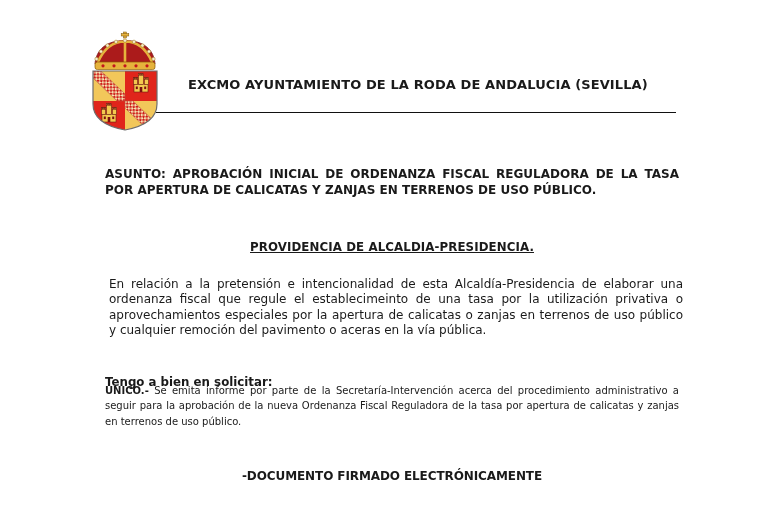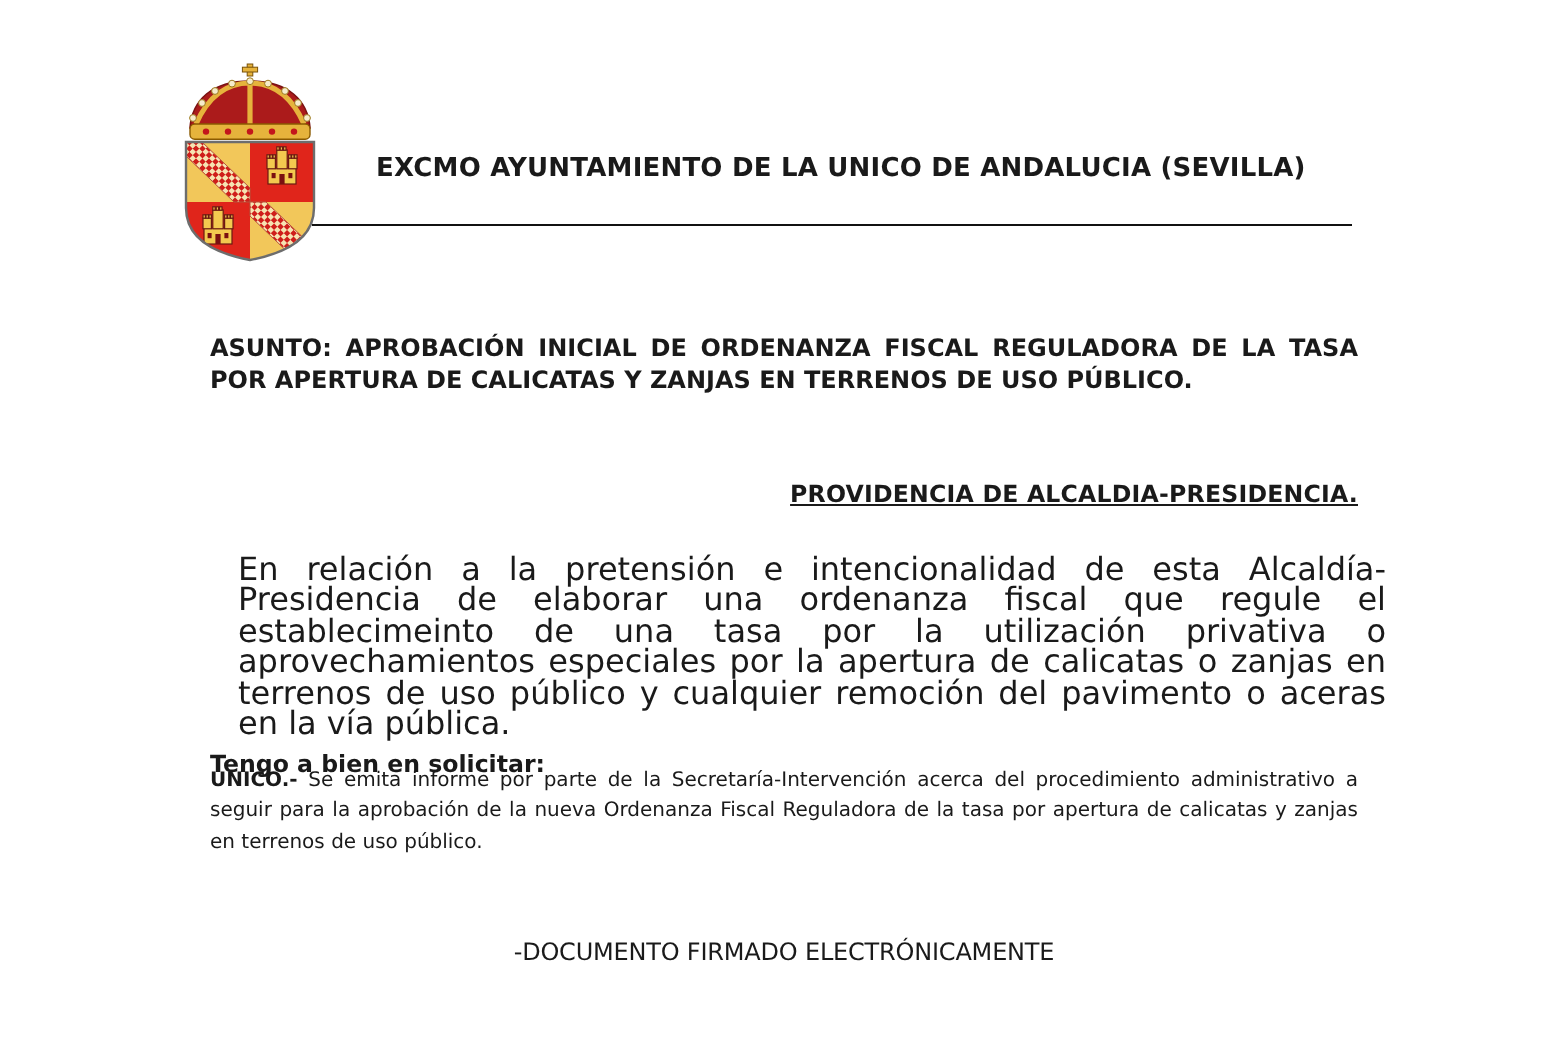--- a/index.html
+++ b/index.html
@@ -14,26 +14,26 @@
   .abs { position: absolute; }
   .justify { text-align: justify; }
   .b { font-weight: bold; }
   p, h1, h2 { margin: 0; }
 
   #coat   { left: 88px;  top: 31px;  width: 74px;  height: 100px; }
   #title  { left: 188px; top: 77px;  width: 492px; font-size: 13px; font-weight: bold; letter-spacing: 0.1px; }
   #rule   { left: 156px; top: 112px; width: 520px; height: 0; border-top: 1.6px solid #111; }
 
   #subject { left: 105px; top: 166px; width: 574px; font-size: 12px; font-weight: bold; line-height: 16px; }
-  #heading { left: 105px; top: 240px; width: 574px; text-align: right; font-size: 11.8px; font-weight: bold;
+  #heading { left: 105px; top: 240px; width: 574px; text-align: center; font-size: 11.8px; font-weight: bold;
              text-decoration: underline; letter-spacing: 0.1px; }
-  #para1   { left: 119px; top: 277px; width: 574px; font-size: 16px; line-height: 15.4px; }
+  #para1   { left: 109px; top: 277px; width: 574px; font-size: 12px; line-height: 15.4px; }
   #request { left: 105px; top: 354px; width: 574px; font-size: 11.8px; font-weight: bold; margin-top: 21px; }
   #unico   { left: 105px; top: 383px; width: 574px; font-size: 10px; line-height: 15.4px; }
-  #footer  { left: 105px; top: 469px; width: 574px; text-align: center; font-size: 12px; font-weight: normal;
+  #footer  { left: 105px; top: 469px; width: 574px; text-align: center; font-size: 12px; font-weight: bold;
              letter-spacing: -0.1px; }
 </style>
 </head>
 <body>
 
 <div>
 
   <div id="coat" class="abs">
     <svg width="74" height="100" viewBox="0 0 74 100" aria-hidden="true">
       <defs>
@@ -100,21 +100,21 @@
           <polygon points="5,47 5,40 13,40 37,63 37,70 29,70" fill="url(#chk)" stroke="#b5533c" stroke-width="0.5"></polygon>
           <polygon points="37,77 37,70 45,70 69,93 69,100 61,100" fill="url(#chk)" stroke="#b5533c" stroke-width="0.5"></polygon>
           <use href="#castle" x="53" y="53" fill="#f3c94f"></use>
           <use href="#castle" x="21" y="83" fill="#f3c94f"></use>
         </g>
         <path d="M5,40 H69 V73 Q69,93 37,99 Q5,93 5,73 Z" fill="none" stroke="#6d6d6d" stroke-width="1.2"></path>
       </g>
     </svg>
   </div>
 
-  <h1 id="title" class="abs">EXCMO AYUNTAMIENTO DE LA UNICO DE ANDALUCIA (SEVILLA)</h1>
+  <h1 id="title" class="abs">EXCMO AYUNTAMIENTO DE LA RODA DE ANDALUCIA (SEVILLA)</h1>
   <div id="rule" class="abs"></div>
 
   <p id="subject" class="abs justify">ASUNTO: APROBACIÓN INICIAL  DE ORDENANZA FISCAL REGULADORA DE LA TASA POR APERTURA DE CALICATAS Y ZANJAS EN TERRENOS DE USO PÚBLICO.</p>
 
   <h2 id="heading" class="abs">PROVIDENCIA DE ALCALDIA-PRESIDENCIA.</h2>
 
   <p id="para1" class="abs justify">En relación a la pretensión e intencionalidad de esta Alcaldía-Presidencia de elaborar una ordenanza fiscal que regule el establecimeinto  de una tasa por la utilización privativa o aprovechamientos especiales por la apertura de calicatas o zanjas en terrenos de  uso público y cualquier remoción del pavimento o aceras en la vía pública.</p>
 
   <p id="request" class="abs">Tengo a bien en solicitar:</p>
 

